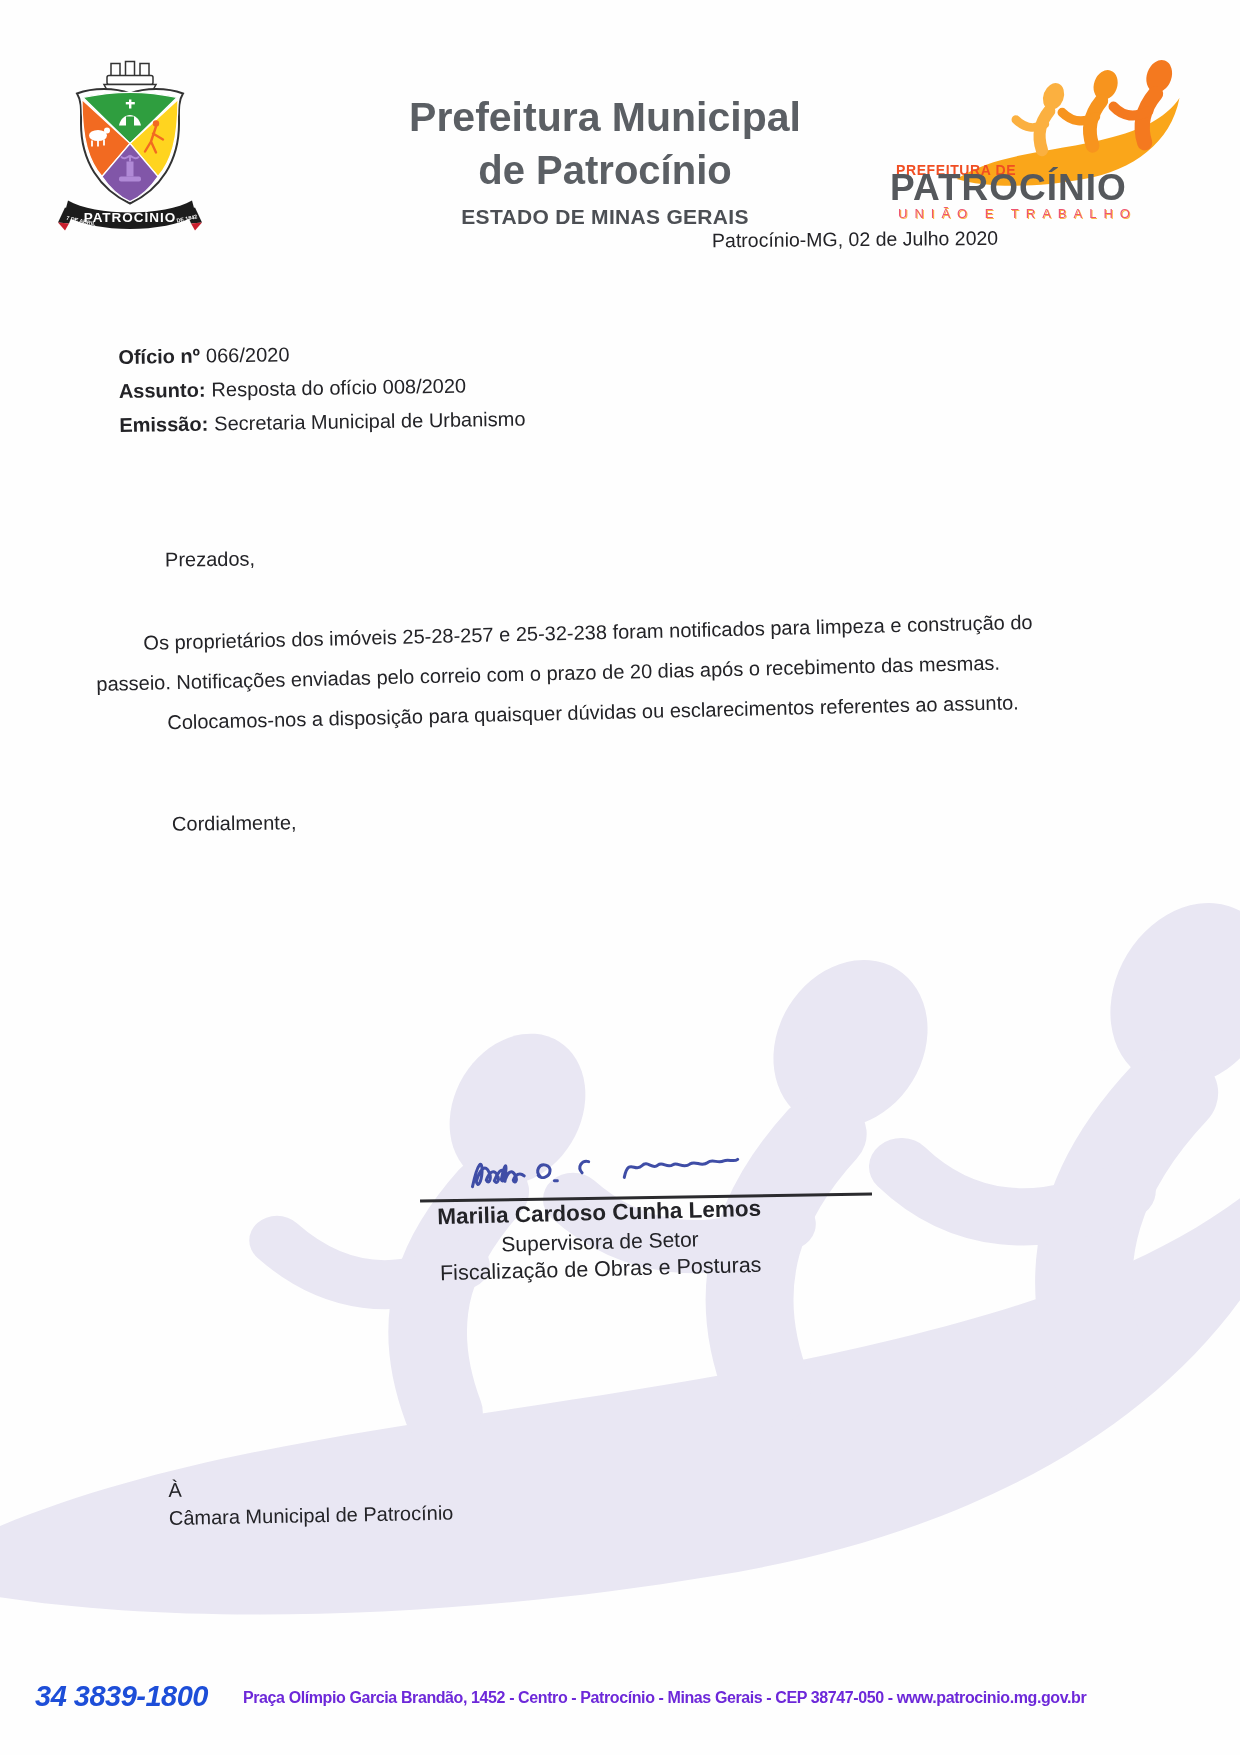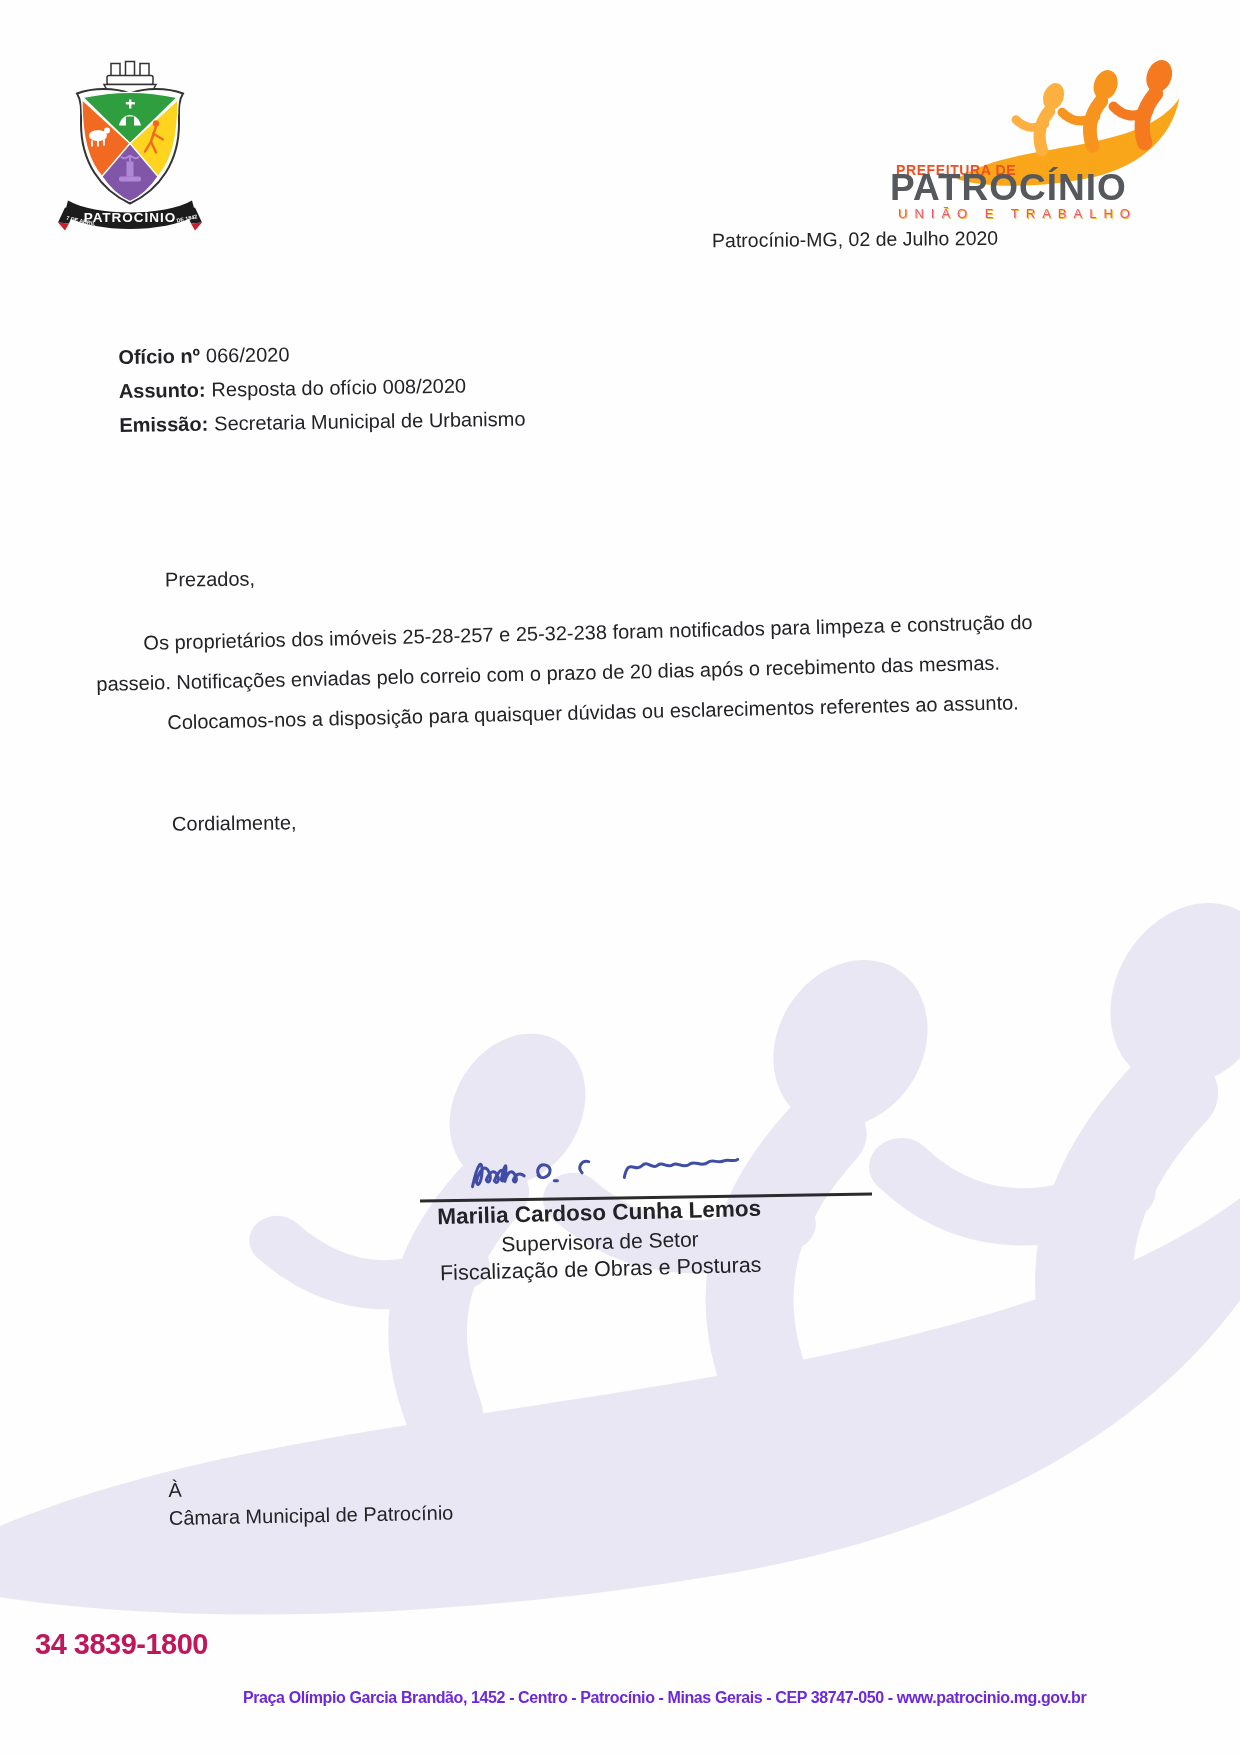--- a/index.html
+++ b/index.html
@@ -28,37 +28,37 @@
   .orange .b3{stroke:#F4791F;stroke-width:21;} .orange .a3{stroke:#F4791F;stroke-width:14;}
   .logo-top{left:896px;top:153px;font-size:14px;font-weight:bold;color:#f04e23;letter-spacing:.6px;margin-top:9px;}
   .logo-name{left:890px;top:167px;font-size:37px;font-weight:bold;color:#55585c;letter-spacing:1px;}
   .logo-slogan{left:898px;top:206px;font-size:13px;font-weight:normal;color:#ee5570;
     letter-spacing:7px;text-shadow:1px 1px 0 rgba(250,166,26,.8);}
   
   .date-line{left:712px;top:228px;font-size:19.5px;color:#232327;transform:rotate(-.5deg);}
   .oficio-block{left:118px;top:340px;font-size:20px;color:#232327;line-height:34px;
     transform:rotate(-.9deg);transform-origin:0 0;}
   .lbl{font-weight:bold;margin-right:6px;}
-  .salutation{left:165px;top:568px;font-size:20px;color:#232327;transform:rotate(-.6deg);}
+  .salutation{left:165px;top:548px;font-size:20px;color:#232327;transform:rotate(-.6deg);}
   .body-par{left:95px;top:624px;width:1035px;font-size:20px;color:#232327;line-height:40px;
     transform:rotate(-1.35deg);transform-origin:0 0;}
   .bl-0{padding-left:48px;} .bl-1{padding-left:0;} .bl-2{padding-left:70px;}
   .closing{left:172px;top:812px;font-size:20px;color:#232327;transform:rotate(-.7deg);}
   
   .sig-ink{left:466px;top:1148px;width:280px;height:44px;transform:rotate(-2deg);}
   .sig-line{left:420px;top:1196px;width:452px;height:2.5px;background:#2b2b2e;transform:rotate(-.9deg);}
   .sig-block{left:365px;top:1200px;width:470px;text-align:center;color:#232327;
     transform:rotate(-1.5deg);}
   .sig-name{font-size:22.5px;font-weight:bold;}
   .sig-role1{font-size:21px;margin-top:4px;}
   .sig-role2{font-size:21.5px;margin-top:3px;}
   
   .recipient{left:168px;top:1476px;font-size:20px;color:#232327;line-height:28px;
     transform:rotate(-1.1deg);transform-origin:0 0;}
-  .footer-phone{left:35px;top:1628px;font-size:29px;font-weight:bold;color:#be185d;letter-spacing:-.5px;}
+  .footer-phone{left:35px;top:1680px;font-size:29px;font-weight:bold;color:#1d4ed8;letter-spacing:-.5px;font-style:italic;}
   .footer-address{left:243px;top:1689px;font-size:16px;font-weight:bold;color:#6d28d9;letter-spacing:-.4px;text-align:right;}
 </style>
 </head>
 <body>
 
 <div class="page">
 
   <svg class="watermark lav" viewBox="0 0 320 210" preserveAspectRatio="none">
     <path class="swoosh" d="M6,170 C64,132 142,134 222,112 C270,99 298,82 314,58 C302,120 250,158 182,170 C118,182 48,183 6,170 Z"></path>
     <ellipse cx="140" cy="56" rx="14" ry="19" transform="rotate(20 140 56)"></ellipse>
@@ -106,20 +106,25 @@
       <path d="M10,158 l-7,15 11,1 5,-13 z" fill="#1c1c1c"></path>
       <path d="M140,158 l7,15 -11,1 -5,-13 z" fill="#1c1c1c"></path>
       <path d="M3,173 l11,1 -4,7 z" fill="#c8202f"></path>
       <path d="M147,173 l-11,1 4,7 z" fill="#c8202f"></path>
       <path d="M13,151 C40,167 110,167 137,151 L141,166 C108,184 42,184 9,166 Z" fill="#1c1c1c"></path>
       <text x="75" y="172" text-anchor="middle" fill="#fff" font-size="13.5" font-weight="bold" letter-spacing="1">PATROCÍNIO</text>
       <text x="11" y="170" fill="#fff" font-size="5.4" font-weight="bold" transform="rotate(12 11 170)">7 DE ABRIL</text>
       <text x="122" y="173" fill="#fff" font-size="5.4" font-weight="bold" transform="rotate(-12 122 173)">DE 1842</text>
     </svg>
 
+    <div class="abs title-block">
+      <div class="title-l1">Prefeitura Municipal</div>
+      <div class="title-l2">de Patrocínio</div>
+      <div class="title-sub">ESTADO DE MINAS GERAIS</div>
+    </div>
 
     <svg class="abs logo-runners orange" viewBox="0 0 320 210">
       <path class="swoosh" d="M6,170 C64,132 142,134 222,112 C270,99 298,82 314,58 C302,120 250,158 182,170 C118,182 48,183 6,170 Z"></path>
       <ellipse class="f1" cx="140" cy="56" rx="14" ry="19" transform="rotate(20 140 56)"></ellipse>
       <path class="body b1" d="M134,76 C123,90 116,106 124,130"></path>
       <path class="body a1" d="M128,94 C114,102 100,100 88,88"></path>
       <ellipse class="f2" cx="212" cy="40" rx="16" ry="21" transform="rotate(20 212 40)"></ellipse>
       <path class="body b2" d="M206,62 C193,78 185,98 194,124"></path>
       <path class="body a2" d="M198,84 C182,93 165,91 152,78"></path>
       <ellipse class="f3" cx="286" cy="28" rx="17" ry="23" transform="rotate(20 286 28)"></ellipse>

